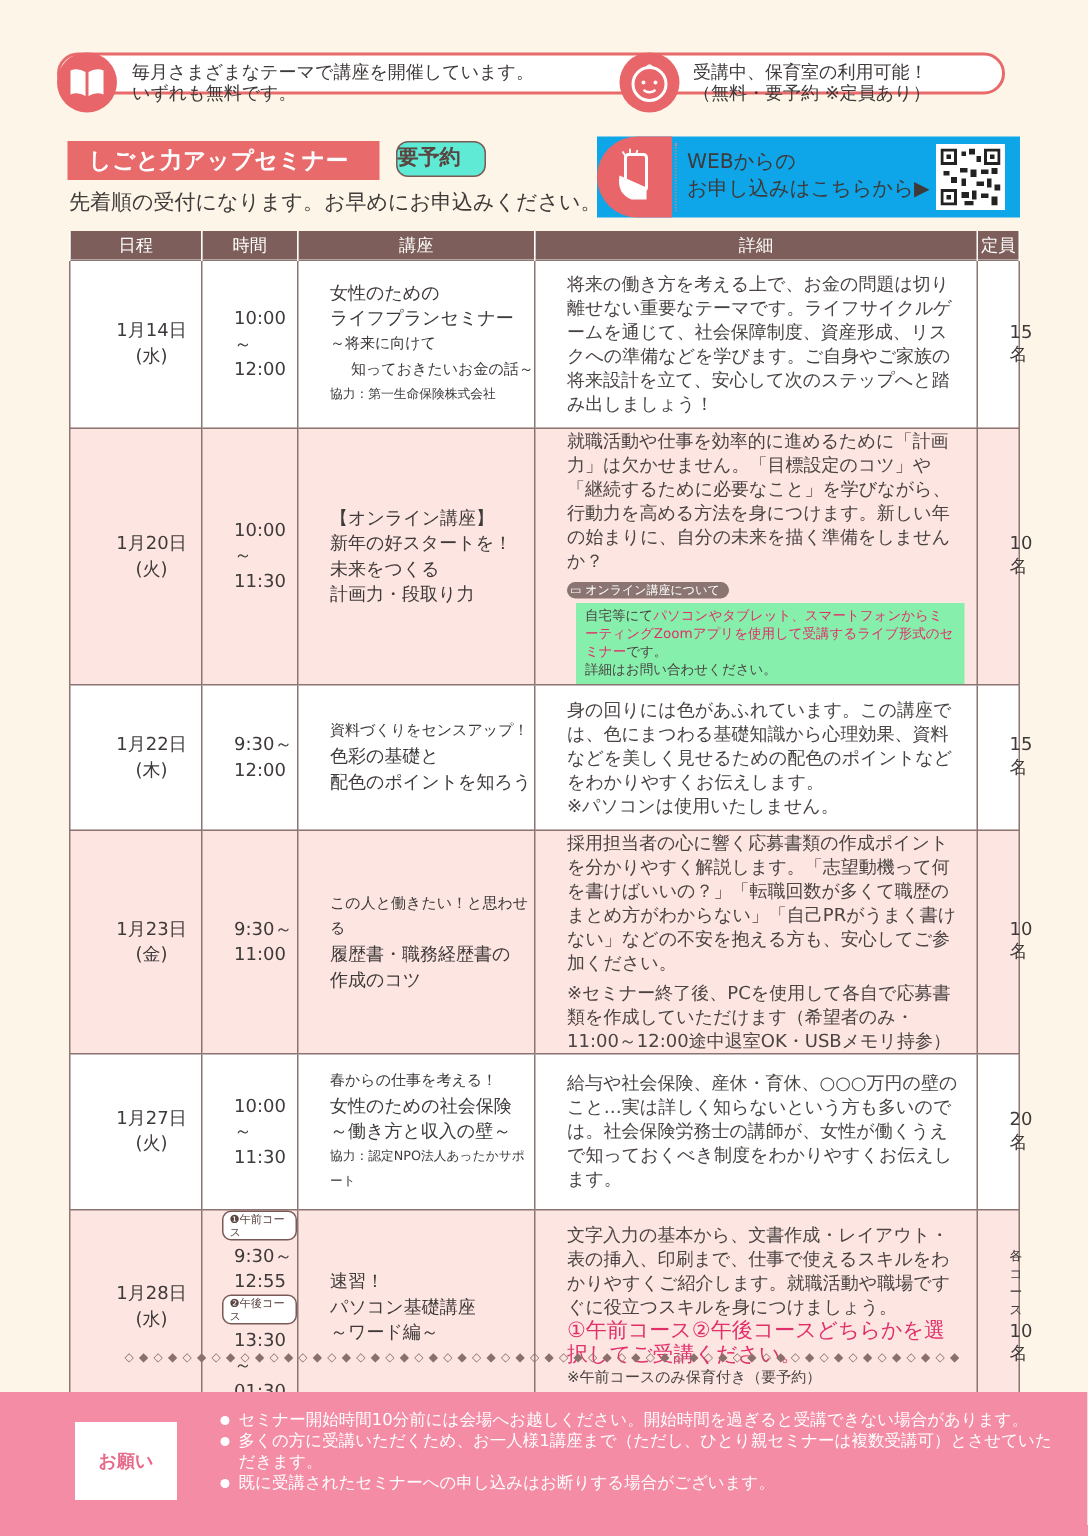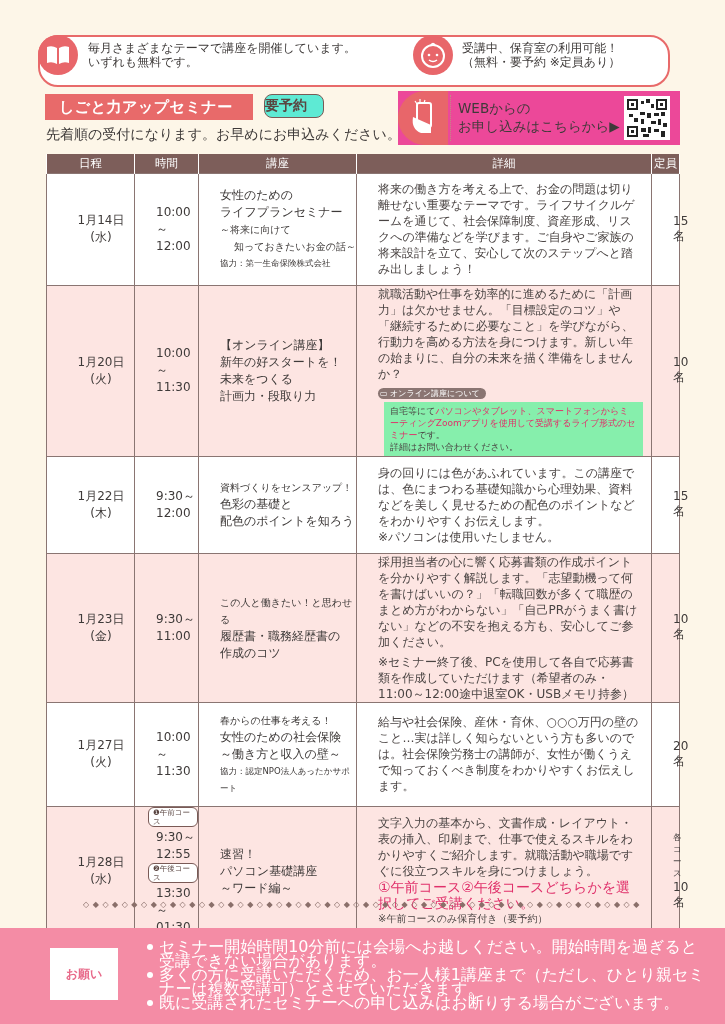--- a/index.html
+++ b/index.html
@@ -5,21 +5,21 @@
   * { box-sizing: border-box; margin: 0; padding: 0; }
   html, body { width: 725px; height: 1024px; overflow: hidden; }
   body {
     background: #fdf6e8;
     font-family: "DejaVu Sans", "Liberation Sans", sans-serif;
     color: #3e3a39;
     position: relative;
   }
   
   .top-banner {
-    position: absolute; left: 38px; top: 35px; width: 632px; height: 52px;
+    position: absolute; left: 38px; top: 35px; width: 632px; height: 28px;
     border: 2px solid #e86a6a; border-radius: 20px; background: #fff;
   }
   .tb-icon {
     position: absolute; top: -2px; width: 40px; height: 40px; border-radius: 50%;
     background: #e8666a; display: flex; align-items: center; justify-content: center;
   }
   .tb-icon.book { left: -2px; }
   .tb-icon.baby { left: 373px; }
   .tb-text {
     position: absolute; top: 4px; font-size: 12px; line-height: 14px; color: #3e3a39;
@@ -38,21 +38,21 @@
     border: 1.5px solid #7a5a56; border-radius: 8px; background: #5eead4;
     font-size: 14px; font-weight: bold; text-align: left; line-height: 21px; color: #5a4541;
   }
   .first-come {
     position: absolute; left: 46px; top: 126px; font-size: 14px; color: #3e3a39;
   }
 
   
   .web-box {
     position: absolute; left: 398px; top: 91px; width: 282px; height: 54px;
-    background: #ec4899;
+    background: #0ea5e9;
   }
   .web-phone {
     position: absolute; left: 0; top: 0; width: 50px; height: 54px;
     background: #e8666a; border-radius: 27px 0 0 27px;
     display: flex; align-items: center; justify-content: center;
   }
   .web-sep { position: absolute; left: 52px; top: 4px; height: 46px; border-left: 1px dotted #c08a84; }
   .web-text { position: absolute; left: 60px; top: 8px; font-size: 13.5px; line-height: 18px; color: #3e3a39; }
   .qr {
     position: absolute; left: 226px; top: 5px; width: 46px; height: 44px; background: #fff; padding: 3px;
@@ -103,21 +103,21 @@
   
   .notice {
     position: absolute; left: 0; top: 928px; width: 725px; height: 96px; background: #f48ca5;
   }
   .notice-label {
     position: absolute; left: 50px; top: 20px; width: 68px; height: 52px; background: #fff;
     color: #e86a8a; font-weight: bold; font-size: 12px; text-align: center; line-height: 52px;
   }
   .notice-list {
     position: absolute; left: 145px; top: 12px; width: 560px; list-style: none; color: #fff;
-    font-size: 16px; line-height: 14px;
+    font-size: 11px; line-height: 14px;
   }
   .notice-list li { position: relative; padding-left: 14px; }
   .notice-list li::before {
     content: ""; position: absolute; left: 2px; top: 4px; width: 6px; height: 6px; border-radius: 50%; background: #fff;
   }
 </style>
 </head>
 <body>
 
 <div class="top-banner">

